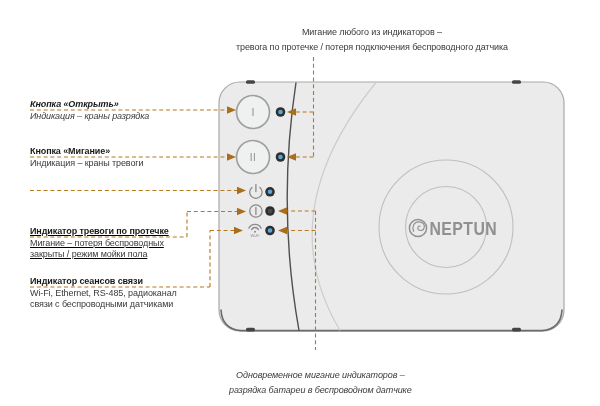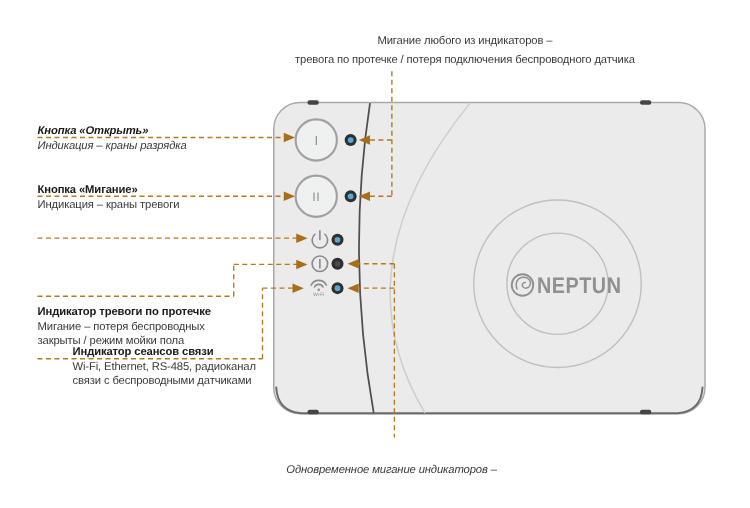--- a/index.html
+++ b/index.html
@@ -106,38 +106,39 @@
     </g>
   </svg>
 
   <div class="note" style="left:236px;top:25px;">
     <div>Мигание любого из индикаторов –</div>
     <div>тревога по протечке / потеря подключения беспроводного датчика</div>
   </div>
 
   <div class="note" style="left:229px;top:368px;font-style:italic;">
     <div>Одновременное мигание индикаторов –</div>
+    <div>разрядка батареи в беспроводном датчике</div>
   </div>
 
   <div class="label" style="top:99px;font-style:italic;">
     <div class="title">Кнопка «Открыть»</div>
     <div class="line">Индикация – краны разрядка</div>
   </div>
 
   <div class="label" style="top:146px;">
     <div class="title">Кнопка «Мигание»</div>
     <div class="line">Индикация – краны тревоги</div>
   </div>
 
 
-  <div class="label" style="top:244px;">
+  <div class="label" style="top:226px;text-decoration:underline;">
     <div class="title">Индикатор тревоги по протечке</div>
     <div class="line">Мигание – потеря беспроводных</div>
     <div class="line">закрыты / режим мойки пола</div>
   </div>
 
-  <div class="label" style="top:276px;margin-left:28px;">
+  <div class="label" style="top:276px;">
     <div class="title">Индикатор сеансов связи</div>
     <div class="line">Wi-Fi, Ethernet, RS-485, радиоканал</div>
     <div class="line">связи с беспроводными датчиками</div>
   </div>
 
 </div>
 
 </body></html>

